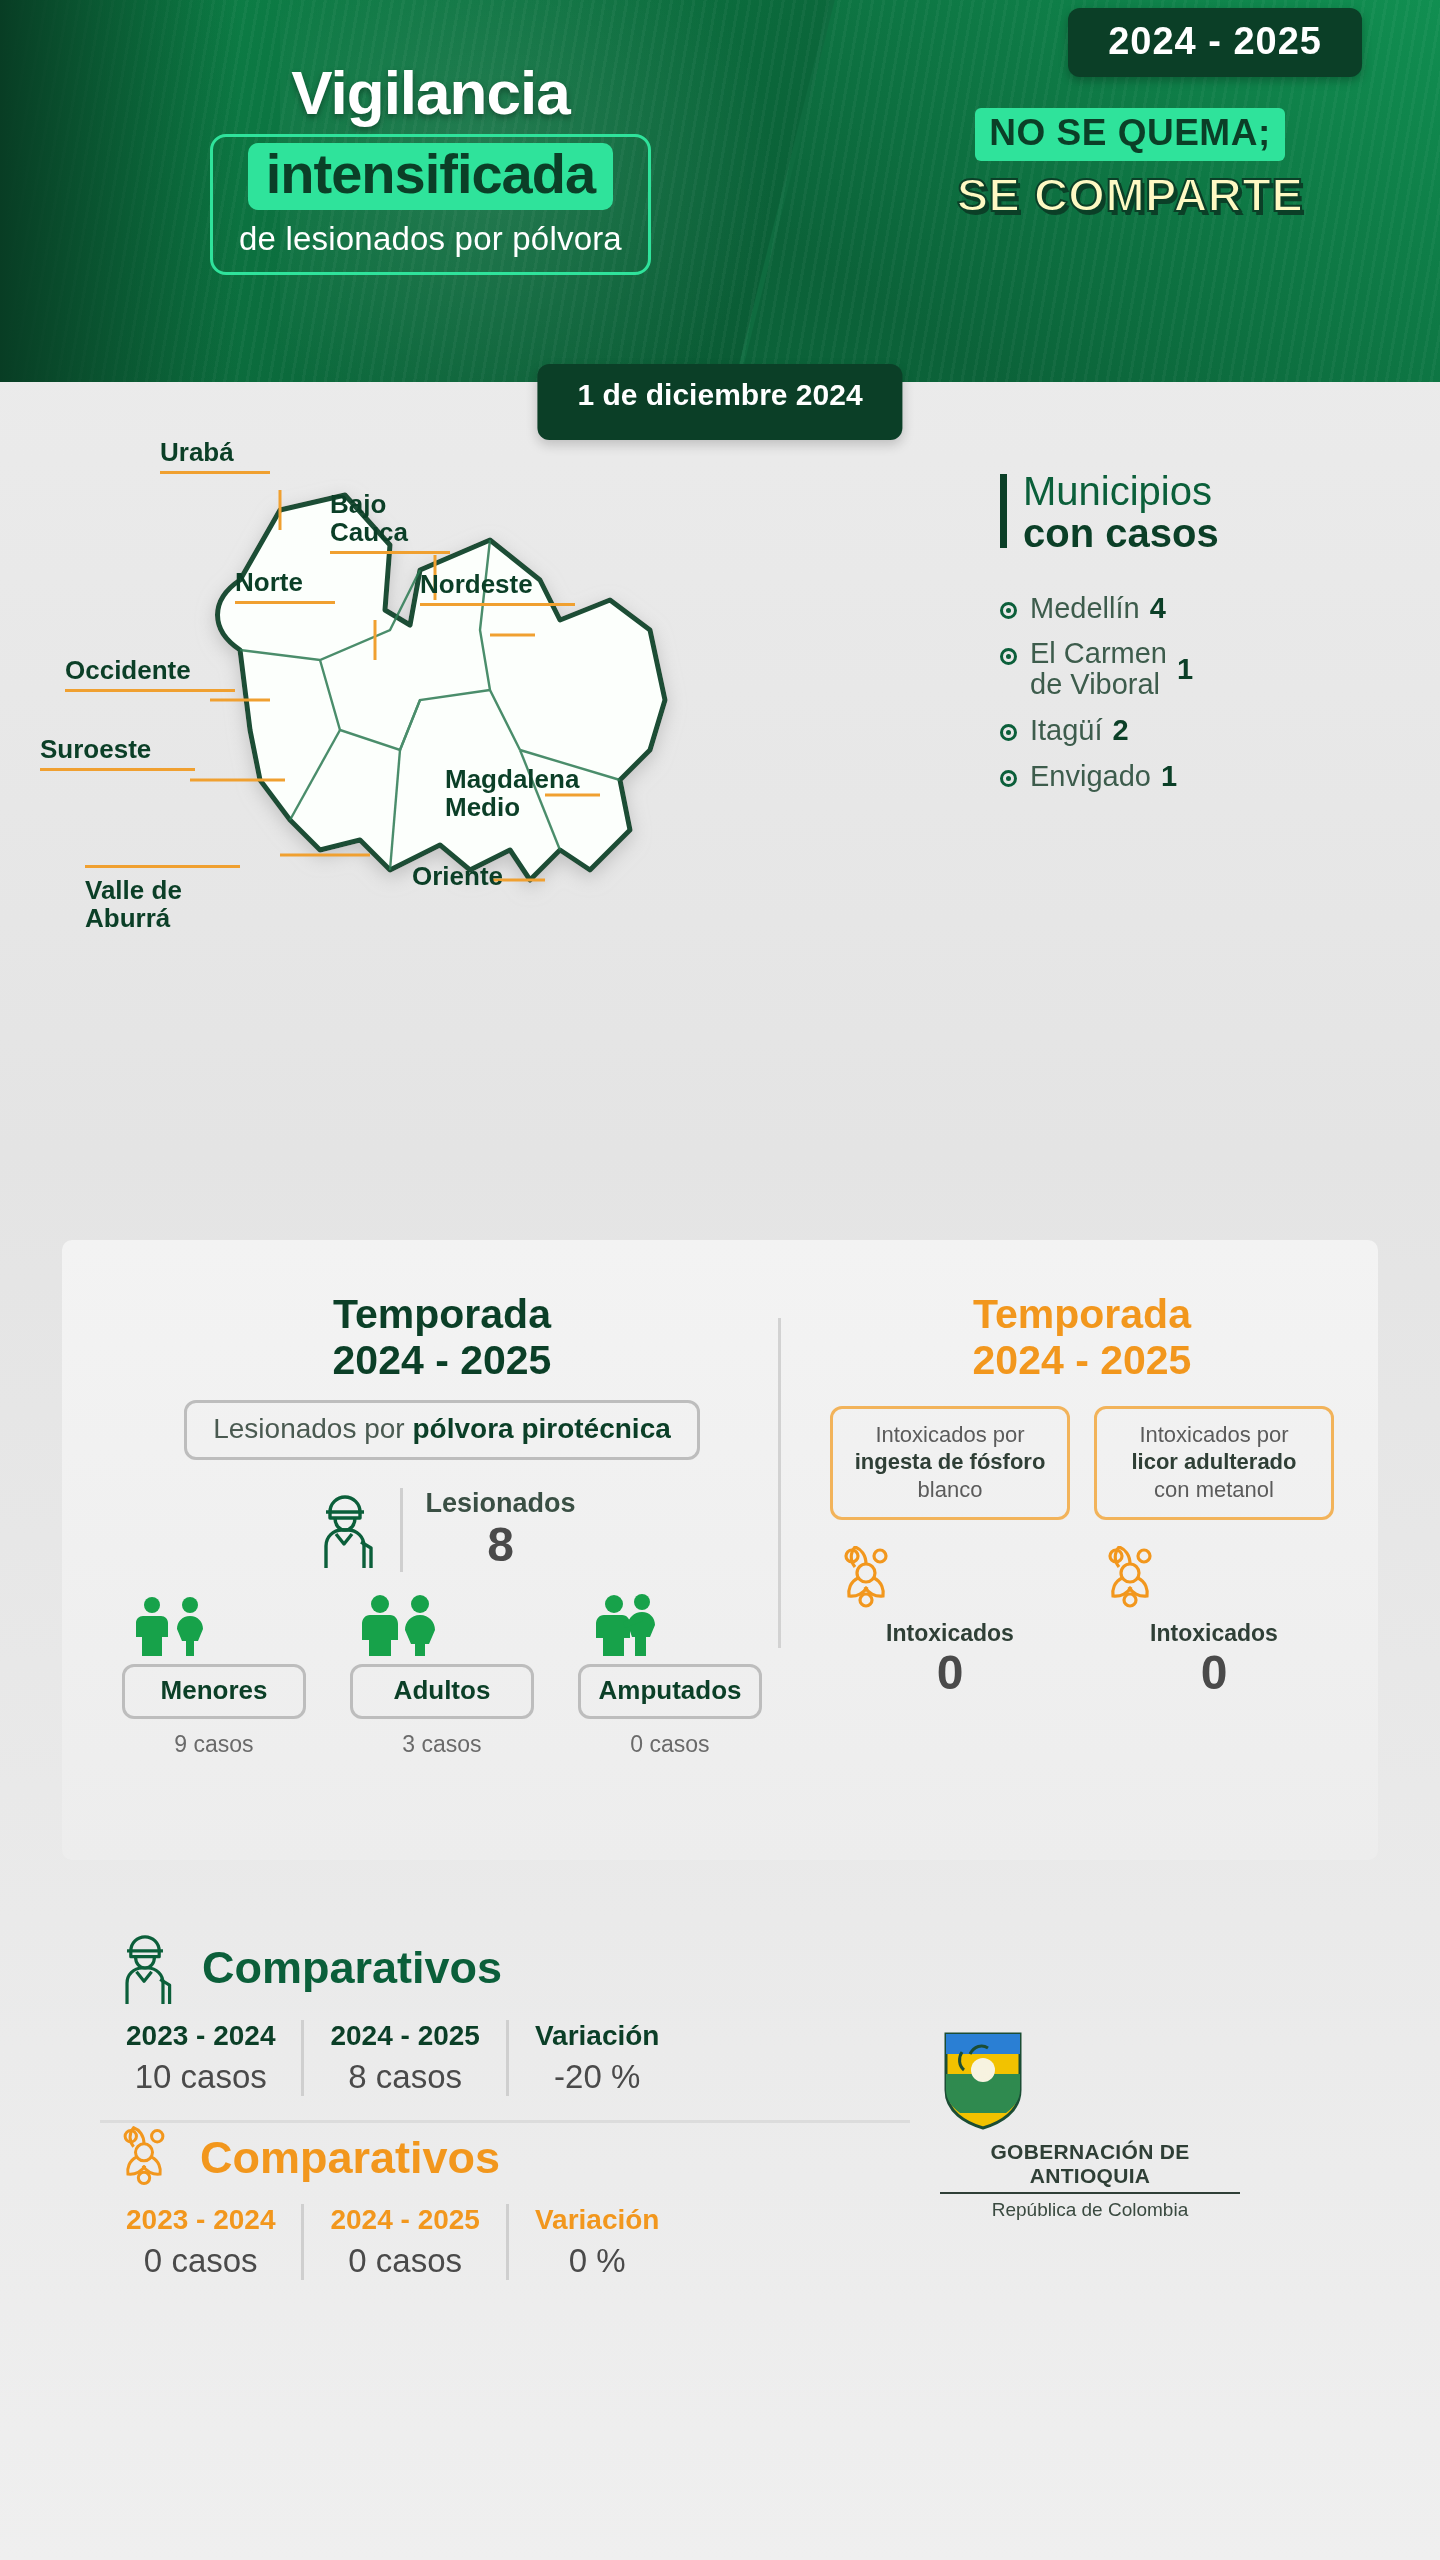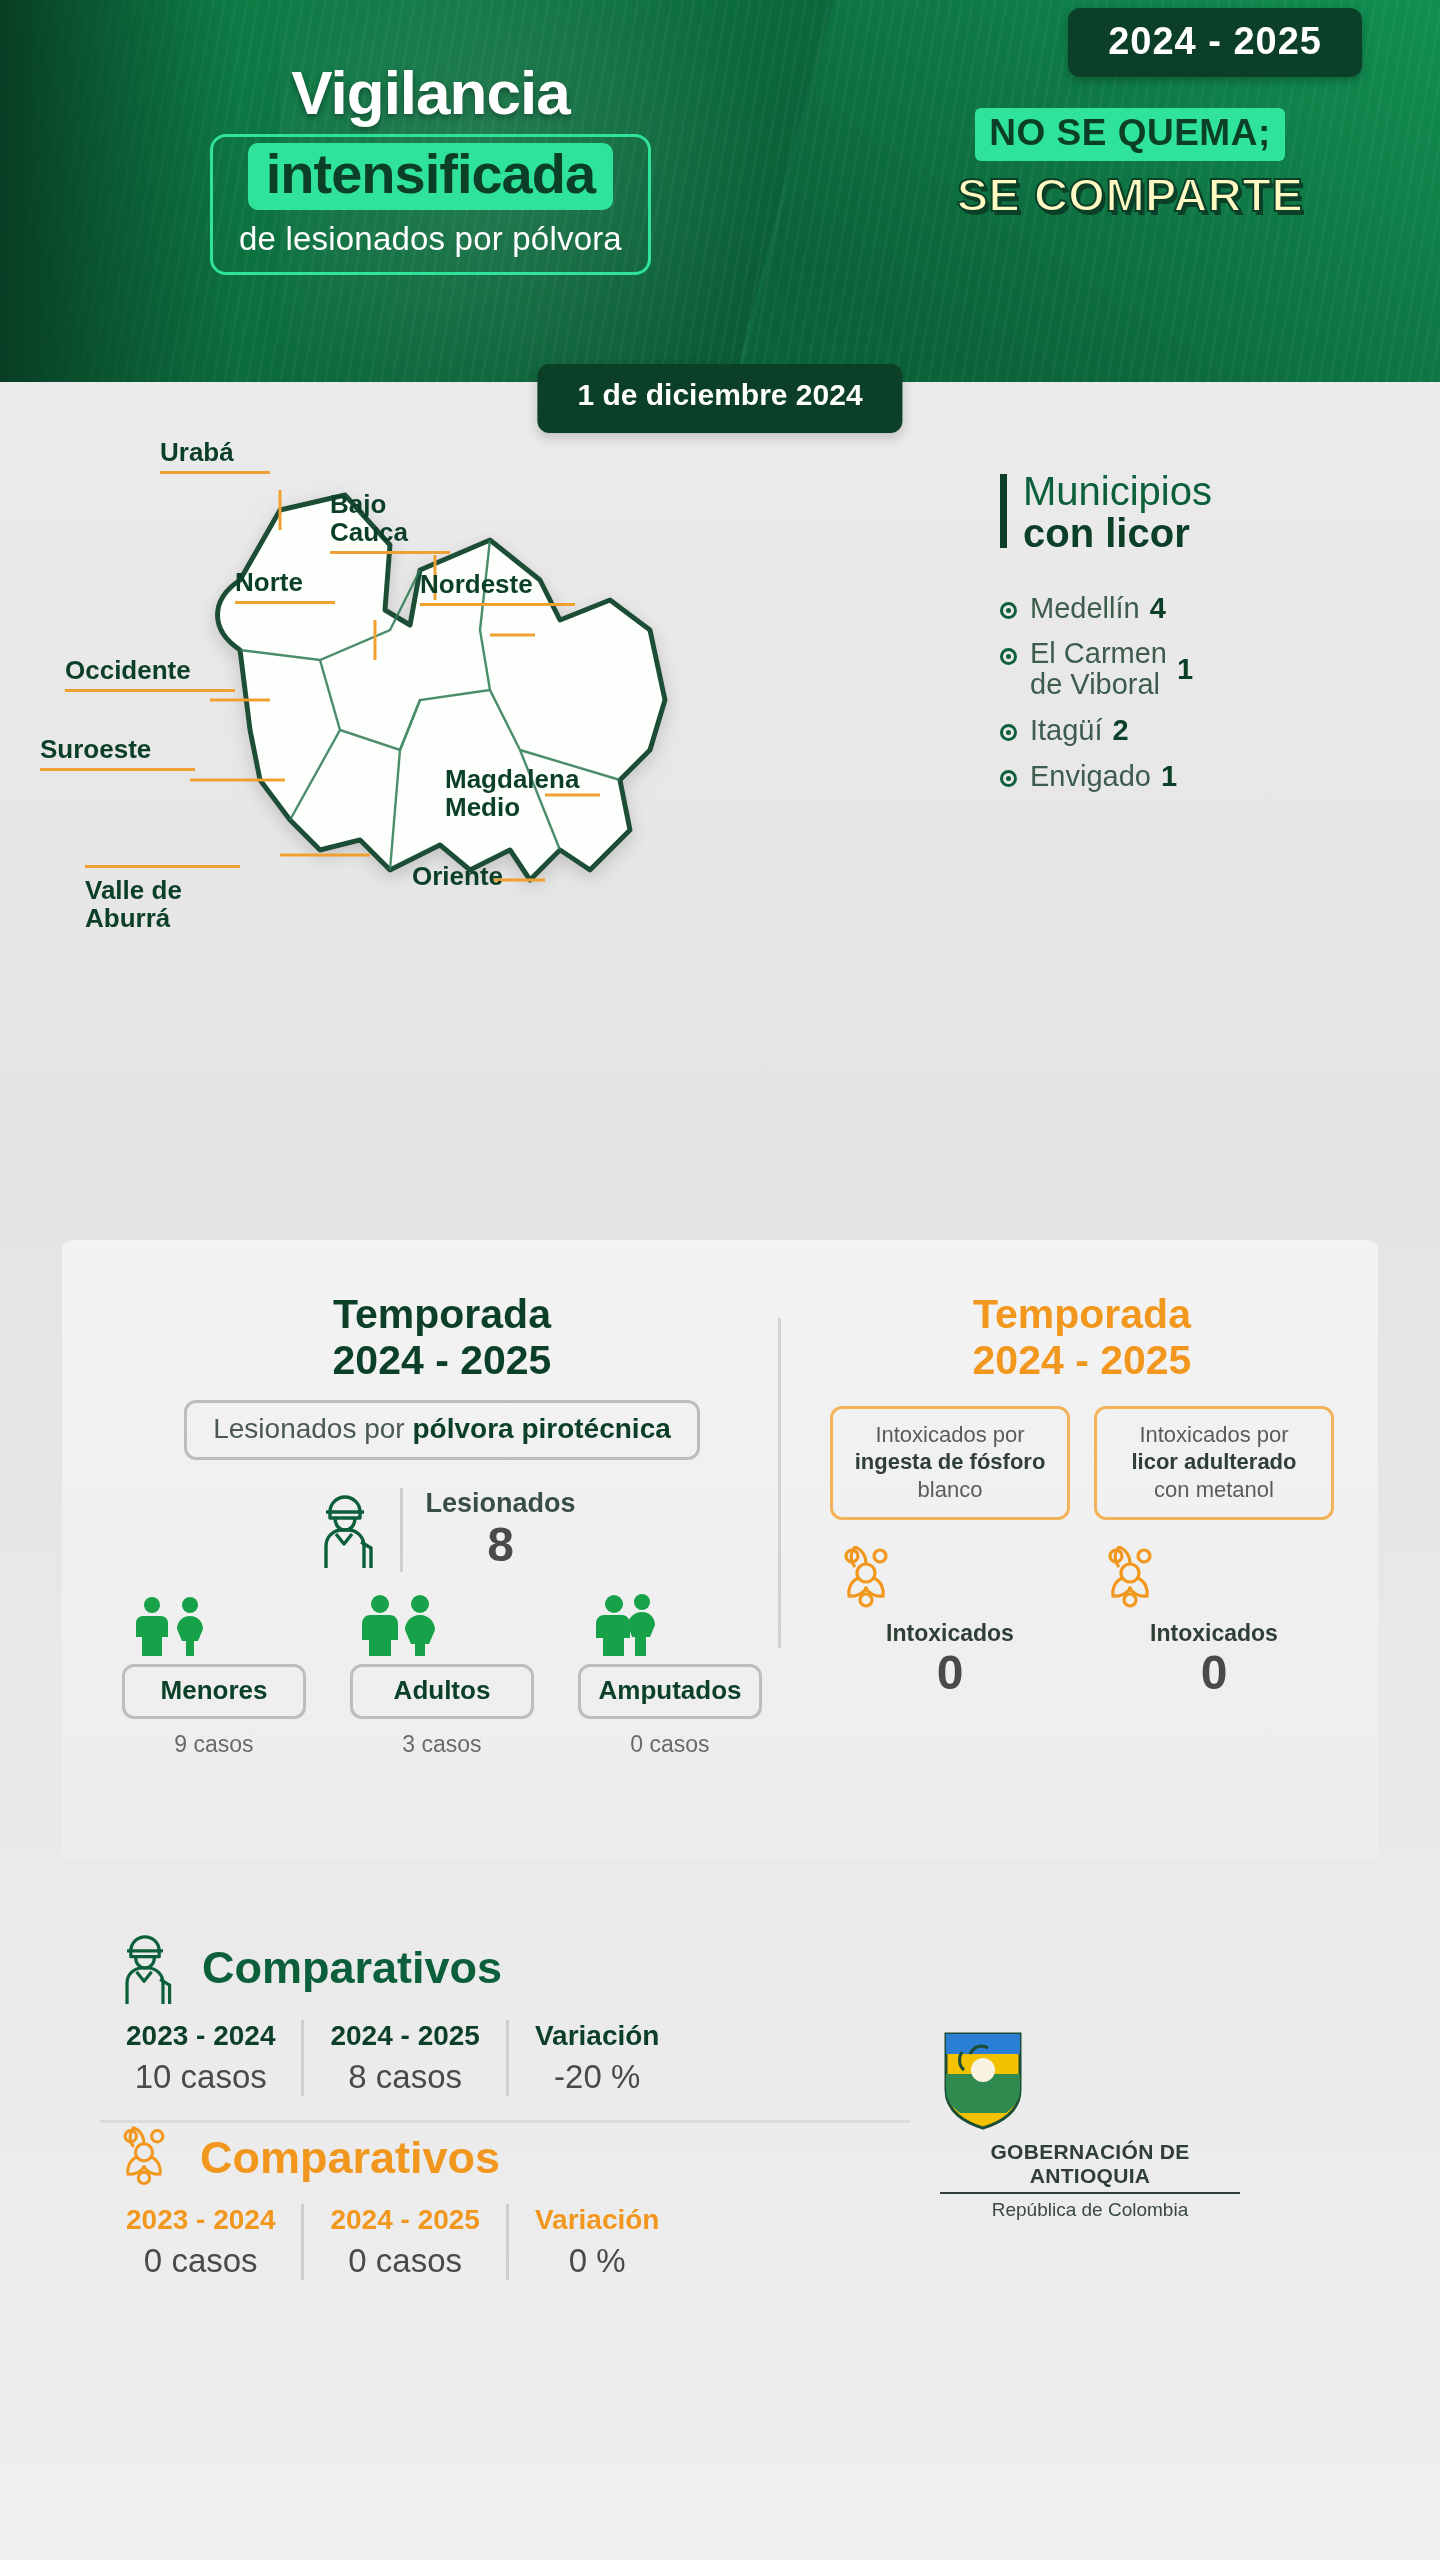--- a/index.html
+++ b/index.html
@@ -121,21 +121,21 @@
     -webkit-text-stroke: 2px #0b3f27;
     text-shadow: 3px 4px 0 #0b3f27;
     line-height: 1;
   }
 
   .date-badge {
     position: absolute; left: 50%; transform: translateX(-50%);
     top: 382px; margin-top: -18px; z-index: 8;
     background: #0b3f27; color:#ffffff;
     font-size: 30px; font-weight: bold;
-    padding: 14px 40px 21px 40px;
+    padding: 14px 40px 28px 40px;
     border-radius: 12px;
     box-shadow: 0 5px 12px rgba(0,0,0,.18);
   }
 
   
   .map-section { position: absolute; top: 430px; left: 0; width: 1440px; height: 720px; }
 
   .map-wrap { position:absolute; left: 90px; top: 20px; width: 870px; height: 680px; }
   .map-label {
     position: absolute;
@@ -344,21 +344,21 @@
       <div class="map-label" style="left:322px; top:412px; width:140px;">
         <span>Oriente</span>
       </div>
     </div>
 
     <div class="muni-panel">
       <div class="muni-title-row">
         <div class="muni-bar"></div>
         <div>
           <div class="muni-t1">Municipios</div>
-          <div class="muni-t2">con licor</div>
+          <div class="muni-t2">con casos</div>
         </div>
       </div>
       <div class="muni-list">
 
         <div class="muni-item">
           <span class="muni-dot"></span>
           <span class="muni-name">Medellín</span>
           <span class="muni-count">4</span>
         </div>
 

